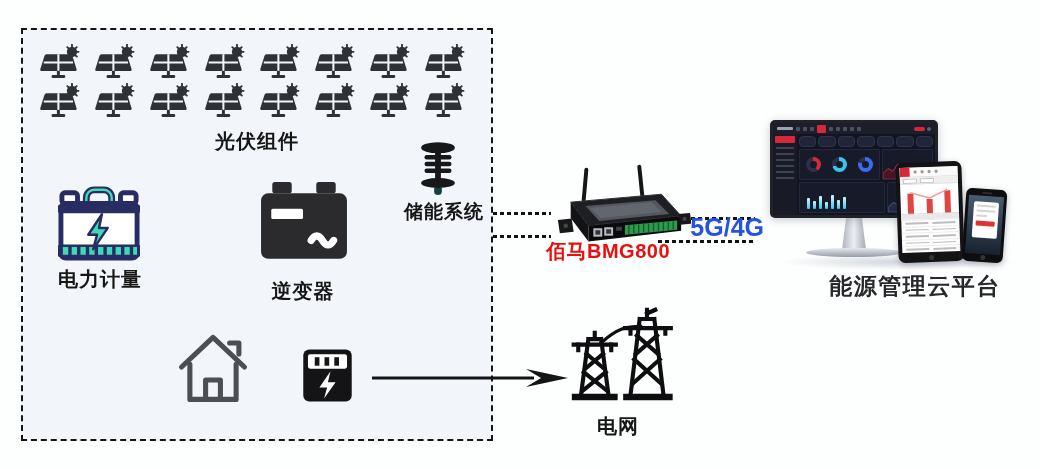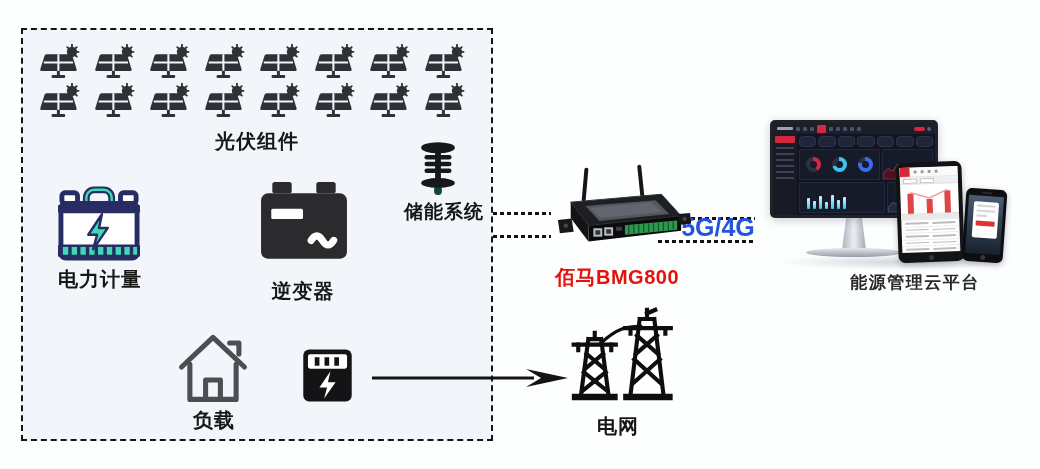--- a/index.html
+++ b/index.html
@@ -21,23 +21,23 @@
   .meter-label{left:262px;top:407px;width:140px;}
   .grid-label{left:548px;top:413px;width:140px;}
   .icon-abs{position:absolute;display:block;}
   
   .dash{position:absolute;height:3px;
         background-image:repeating-linear-gradient(90deg,#121212 0 4px,transparent 4px 7px);}
   .dash-l1{left:493px;top:212px;width:58px;}
   .dash-l2{left:493px;top:235px;width:58px;}
   .dash-r1{left:663px;top:217px;width:92px;}
   .dash-r2{left:658px;top:240px;width:97px;}
-  .link-label{position:absolute;left:672px;top:213px;width:92px;text-align:center;
+  .link-label{position:absolute;left:672px;top:213px;width:92px;text-align:right;
               font-size:25px;font-weight:700;color:var(--link-text,#2353e0);}
-  .gw-model{position:absolute;left:546px;top:264px;width:142px;text-align:center;
+  .gw-model{position:absolute;left:546px;top:238px;width:142px;
             font-size:20px;font-weight:700;color:var(--model-text,#e8100c);letter-spacing:.5px;}
   .gw-name{position:absolute;left:530px;top:274px;width:174px;text-align:center;
            font-size:22px;font-weight:700;color:#141414;letter-spacing:1px;}
   
   .mon{position:absolute;left:770px;top:120px;width:168px;height:98px;background:#212226;
        border-radius:5px;padding:3px;box-sizing:border-box;box-shadow:0 2px 8px rgba(40,50,70,.25);z-index:1;}
   .mon-screen{width:100%;height:100%;background:#121420;border-radius:2px;overflow:hidden;
               display:flex;flex-direction:column;}
   .mon-top{height:11px;background:#1c1e2a;display:flex;align-items:center;gap:3px;padding:0 4px;flex:none;}
   .mt-brand{width:16px;height:3px;background:#9aa2b5;border-radius:1px;}
@@ -96,21 +96,21 @@
   .ph-card{position:absolute;left:50%;top:6px;transform:translateX(-50%);width:25px;height:36px;
            background:#fff;border-radius:2px;padding:3px;box-sizing:border-box;}
   .ph-line{height:2px;background:#d5d5d8;margin-bottom:3px;border-radius:1px;}
   .ph-line.short{width:60%;}
   .ph-btn{height:5px;background:#e03232;border-radius:1px;margin-top:4px;}
   .ph-home{position:absolute;bottom:2px;left:50%;transform:translateX(-50%);
            width:5px;height:5px;border-radius:50%;background:#34343a;}
   .dev-shadow{position:absolute;left:778px;top:254px;width:240px;height:16px;z-index:0;
               background:radial-gradient(ellipse at center,rgba(140,152,168,.38),transparent 70%);}
   .platform-label{position:absolute;left:798px;top:271px;width:234px;text-align:center;
-                  font-size:17px;font-weight:700;color:#27282b;letter-spacing:1.5px;}
+                  font-size:23px;font-weight:700;color:#27282b;letter-spacing:1.5px;}
   .hidden-defs{position:absolute;width:0;height:0;overflow:hidden;}
 </style>
 </head>
 <body>
 
 <svg class="hidden-defs" aria-hidden="true">
     <defs>
   <g id="pv-sym">
     <g stroke="#2e3135" stroke-width="2" stroke-linecap="round">
       <line x1="37.5" y1="0.8" x2="37.5" y2="2.8"></line>
@@ -228,21 +228,20 @@
   <div class="lbl inverter-label">逆变器</div>
 
   <svg class="icon-abs" style="left:177px;top:330px;width:72px;height:74px;" viewBox="0 0 76 80">
     <g fill="none" stroke="#4b4e52" stroke-width="5.5" stroke-linecap="round" stroke-linejoin="round">
       <path d="M4,40 L38,8 L72,40"></path>
       <path d="M56,14 h10 v12"></path>
       <path d="M13,37 V75 H63 V37"></path>
       <path d="M30,75 V54 H46 V75"></path>
     </g>
   </svg>
-  <div class="lbl load-label">负载</div>
 
   <svg class="icon-abs" style="left:302px;top:347px;width:51px;height:57px;" viewBox="0 0 60 64">
     <rect x="1.5" y="1.5" width="57" height="61" rx="7" fill="#141416"></rect>
     <rect x="7" y="7" width="46" height="17" rx="2.5" fill="#fff"></rect>
     <rect x="15" y="10.5" width="5.5" height="10" fill="#141416"></rect>
     <rect x="26.5" y="10.5" width="5.5" height="10" fill="#141416"></rect>
     <rect x="38" y="10.5" width="5.5" height="10" fill="#141416"></rect>
     <path d="M33.5,27 L20.5,46 h9 l-3.5,13 L39.5,40 h-9 Z" fill="#fff"></path>
   </svg>
 

